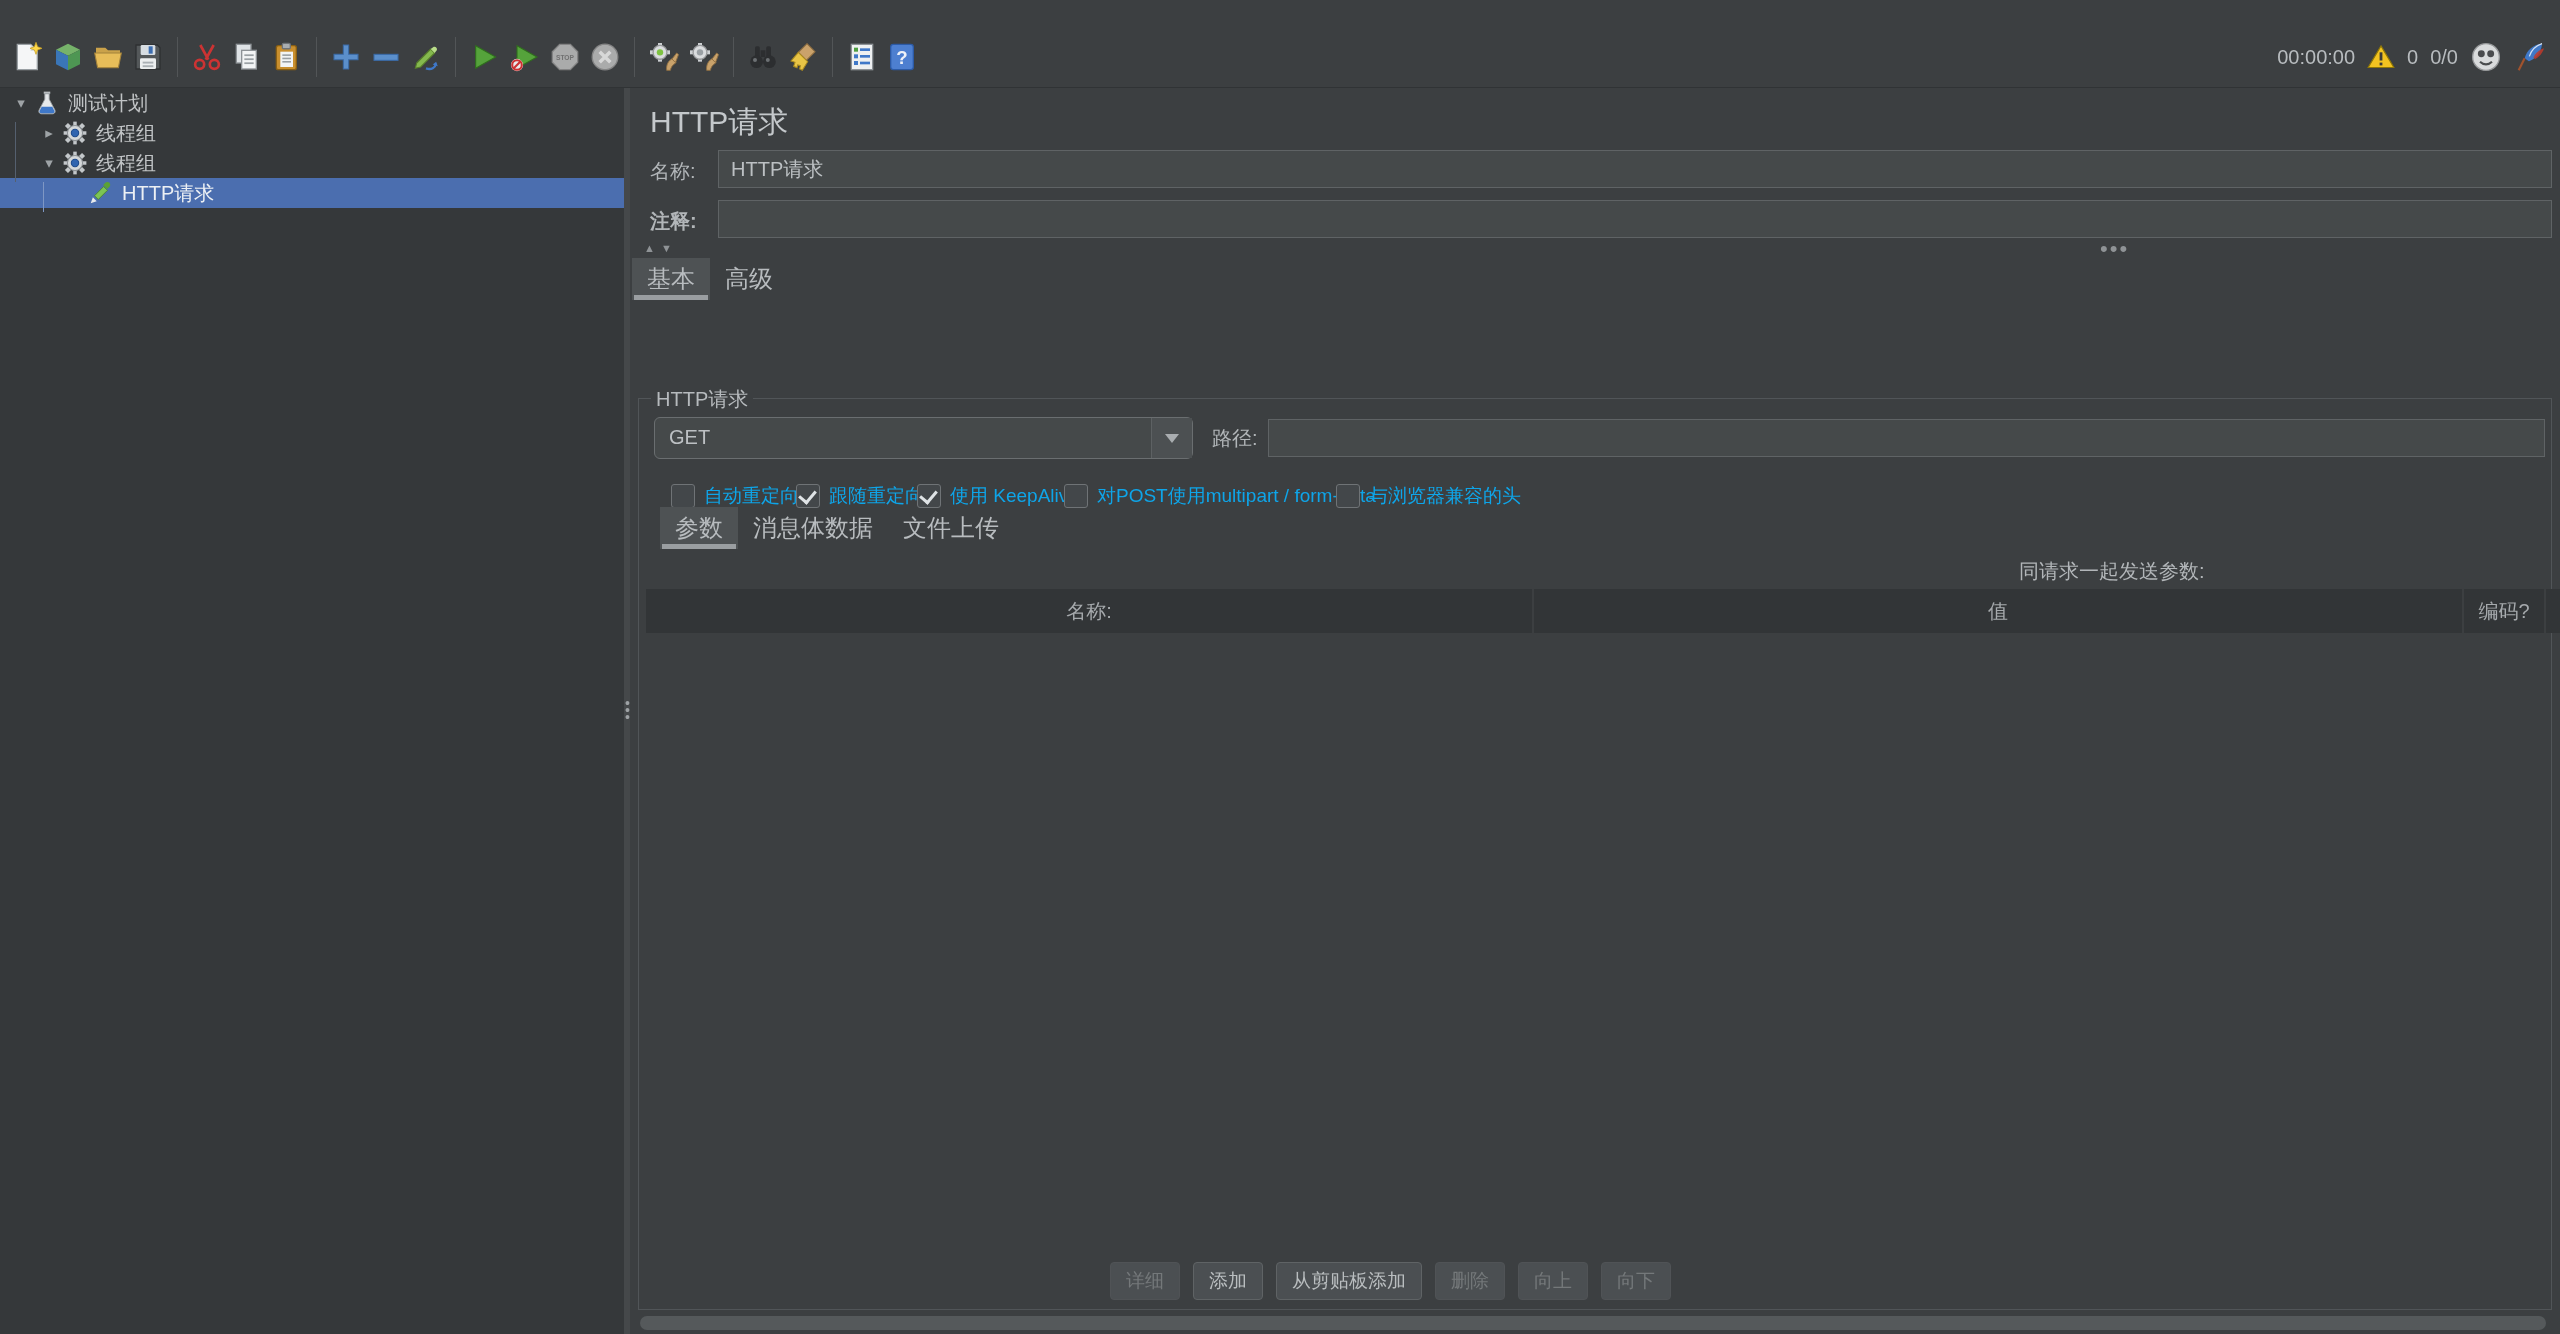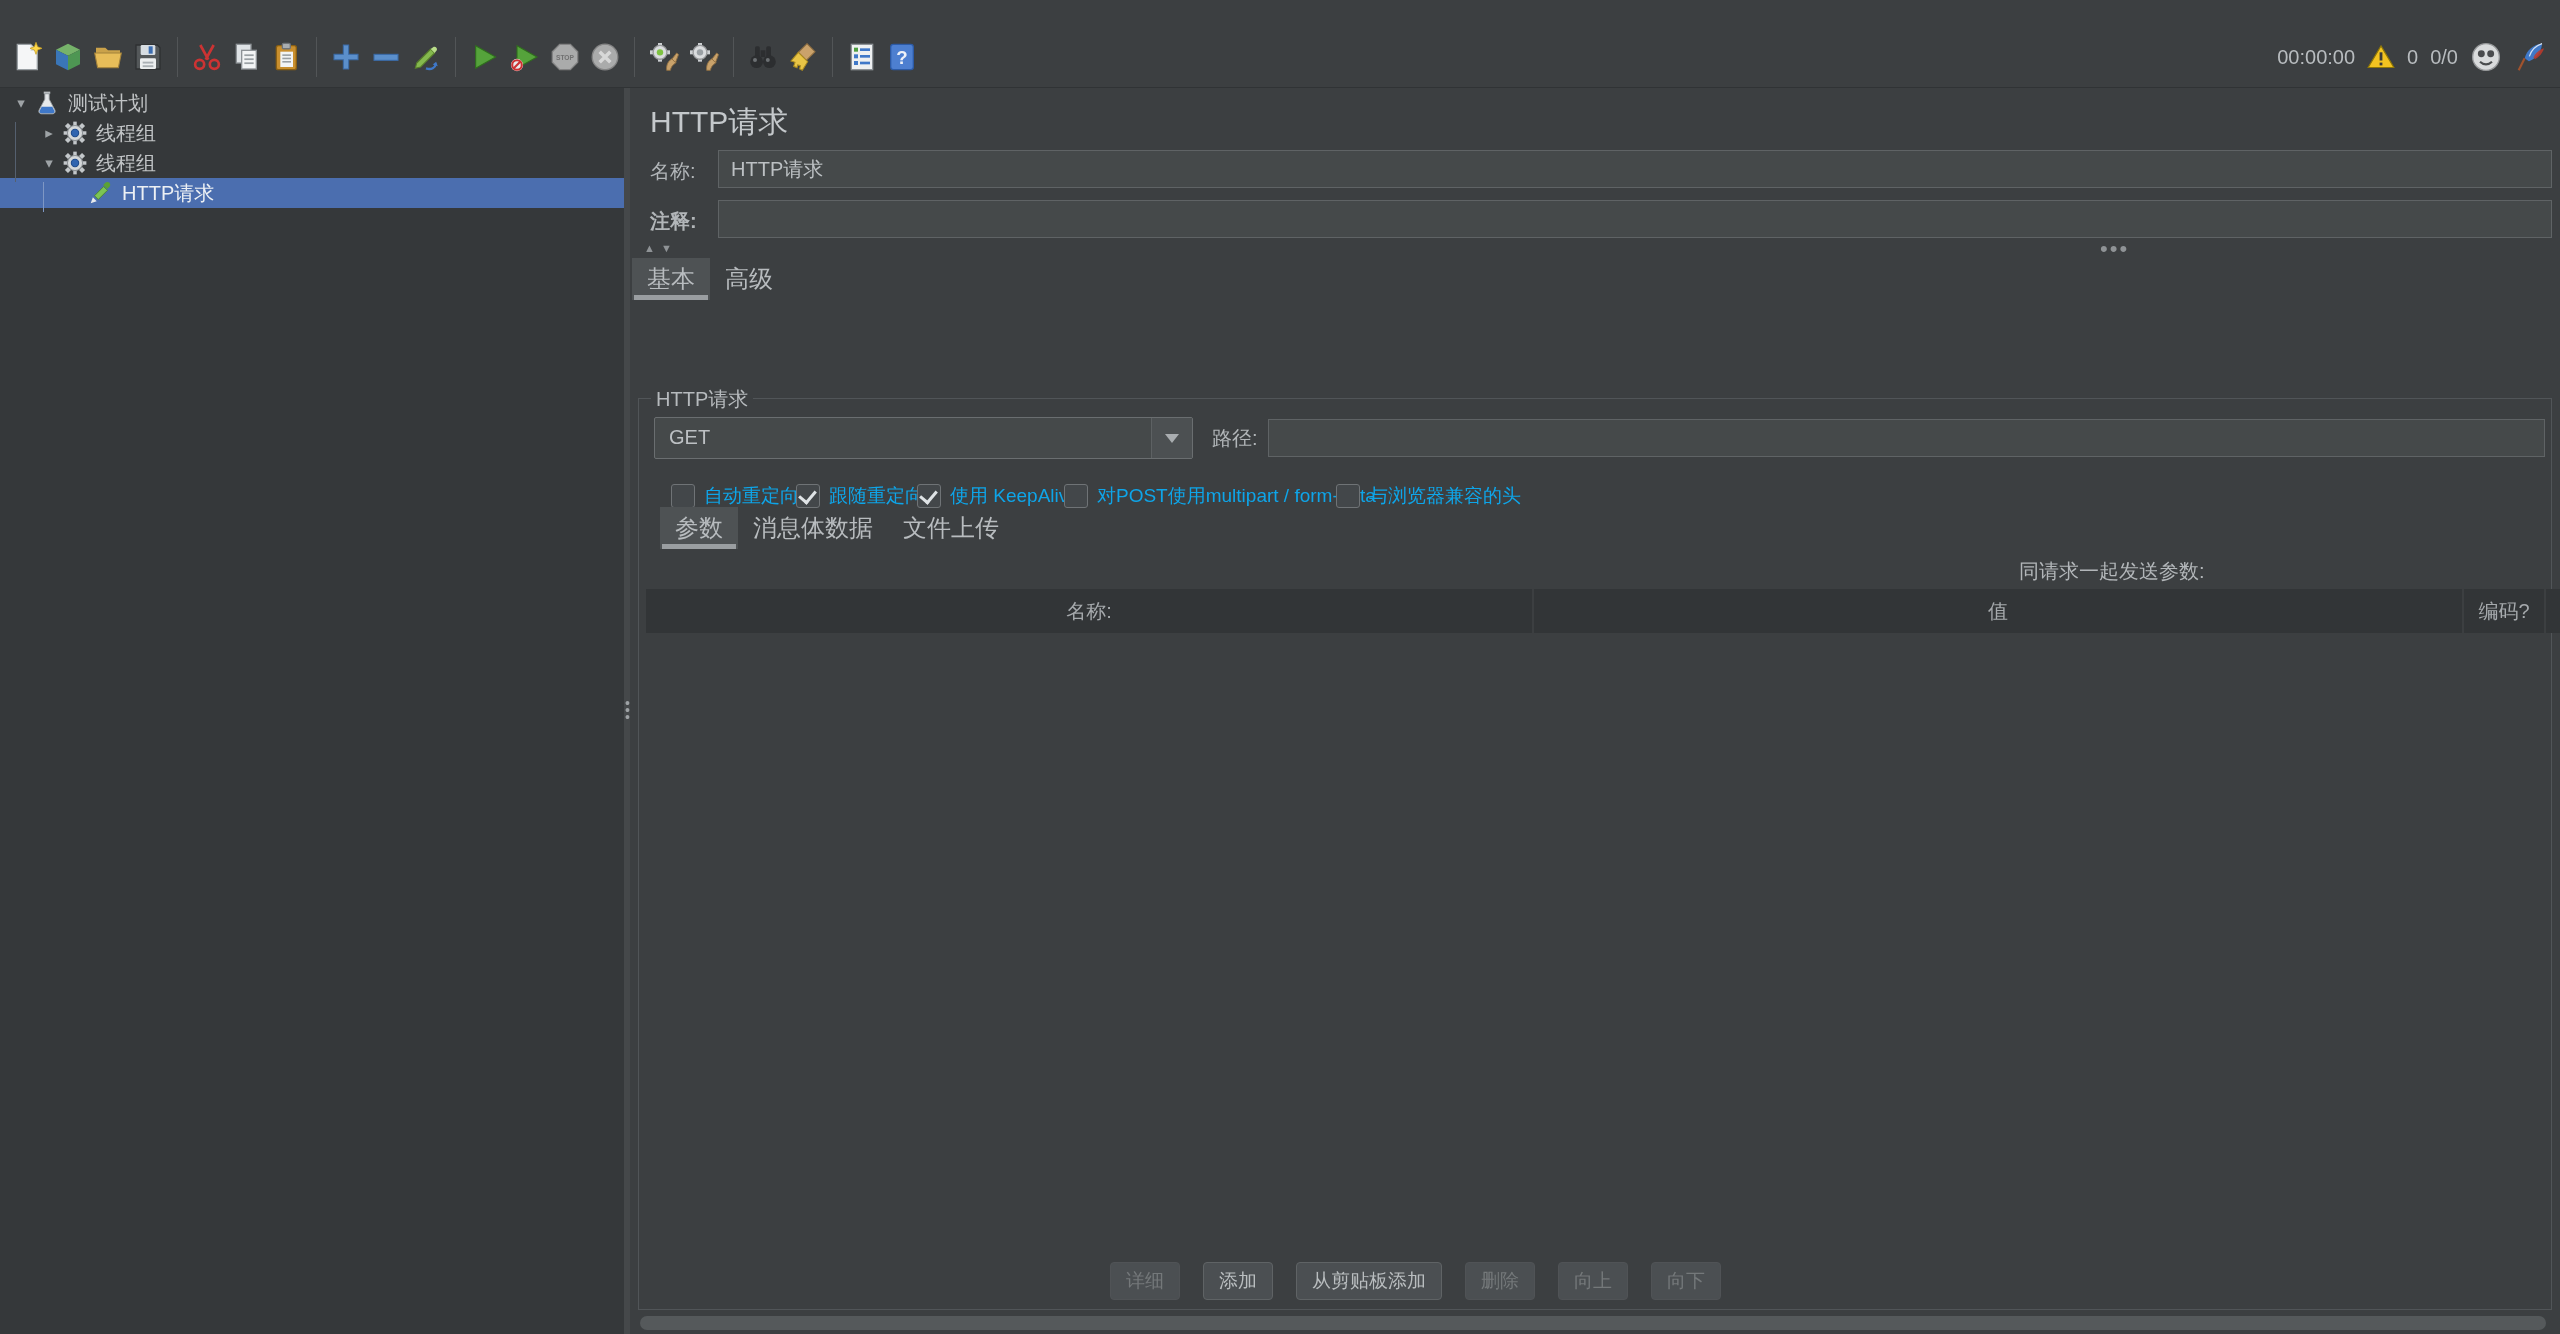--- a/index.html
+++ b/index.html
@@ -72,21 +72,21 @@
   .cb-box.checked::after{content:"";position:absolute;left:5px;top:2px;width:8px;height:13px;
       border:solid #dfe3e6;border-width:0 3px 3px 0;transform:rotate(40deg);}
   .cb-label{font-size:19px;color:#0ea5e9;white-space:nowrap;}
 
   
   .send-label{position:absolute;font-size:20px;color:#b2b6b9;}
   .ptable-head{position:absolute;display:flex;gap:2px;height:44px;}
   .ptable-col{background:#323537;color:#a6aaad;font-size:20px;line-height:44px;text-align:center;overflow:hidden;white-space:nowrap;}
 
   
-  .btn-row{position:absolute;display:flex;gap:23px;border-radius:9px;}
+  .btn-row{position:absolute;display:flex;gap:13px;border-radius:9px;}
   .btn{height:36px;padding:0 15px;background:#4b4f52;border:1px solid #5f6365;border-radius:4px;
        font-size:19px;color:#b9bdbf;font-family:"Liberation Sans",sans-serif;display:flex;align-items:center;cursor:pointer;white-space:nowrap;}
   .btn.disabled{color:#74787a;border-color:#505356;cursor:default;}
 
   .hscroll{position:absolute;height:14px;background:#55595b;border-radius:7px;cursor:pointer;}
 </style>
 </head>
 <body>
 
 <div class="app">
@@ -372,21 +372,21 @@
 
       <div class="tabstrip" style="left:2px;top:170px;" id="main-tabs">
           <span class="tab selected">基本</span>
           <span class="tab">高级</span>
         </div>
 
 
       <div class="groupbox" style="left:8px;right:8px;top:310px;height:910px;">
         <span class="legend">HTTP请求</span>
 
-        <div class="combo" style="left:15px;top:18px;width:537px;height:40px;">
+        <div class="combo" style="left:15px;top:18px;width:537px;height:40px;border-radius:6px;">
           <span class="combo-text">GET</span>
           <span class="combo-arrow">
               <i></i>
             </span>
         </div>
         <div class="lbl" style="left:573px;top:26px;">路径:</div>
         <input class="fld" style="left: 629px; top: 20px; right: 6px; height: 38px;" value="">
 
         <div style="position:absolute;left:0;top:84px;height:26px;right:0;" id="cb-row">
             <span class="cb-item" style="left: 32px;">

